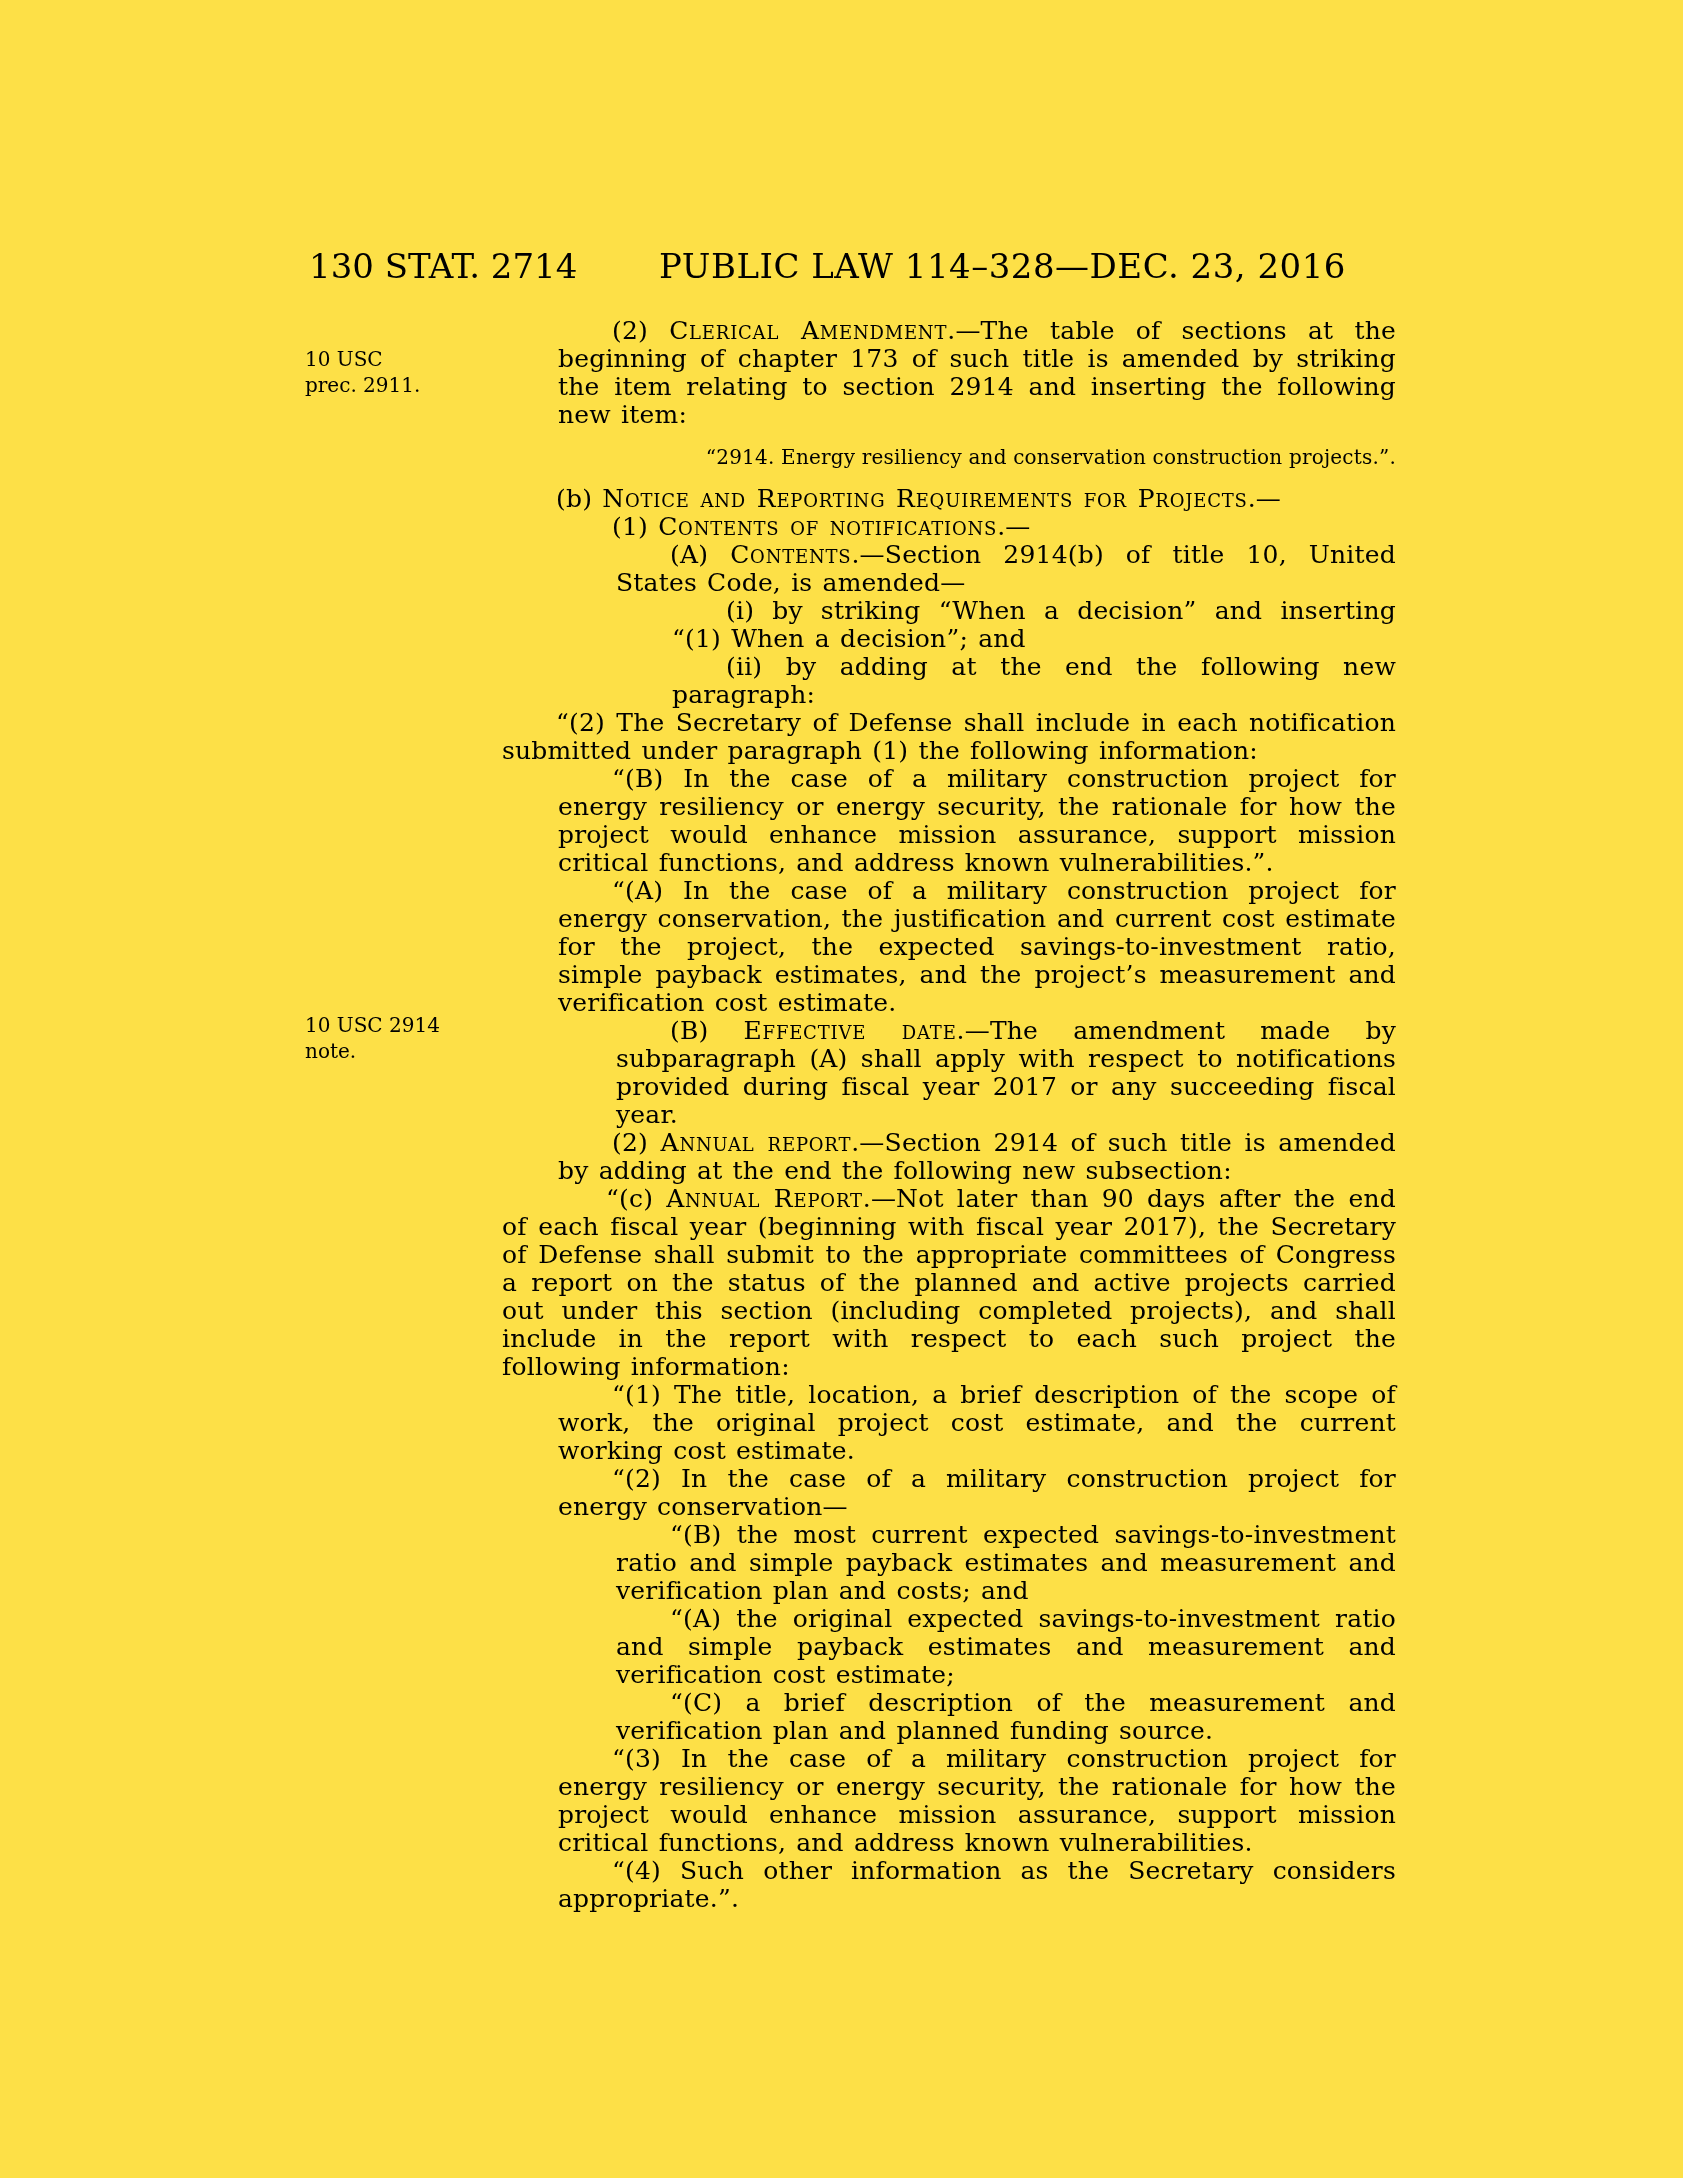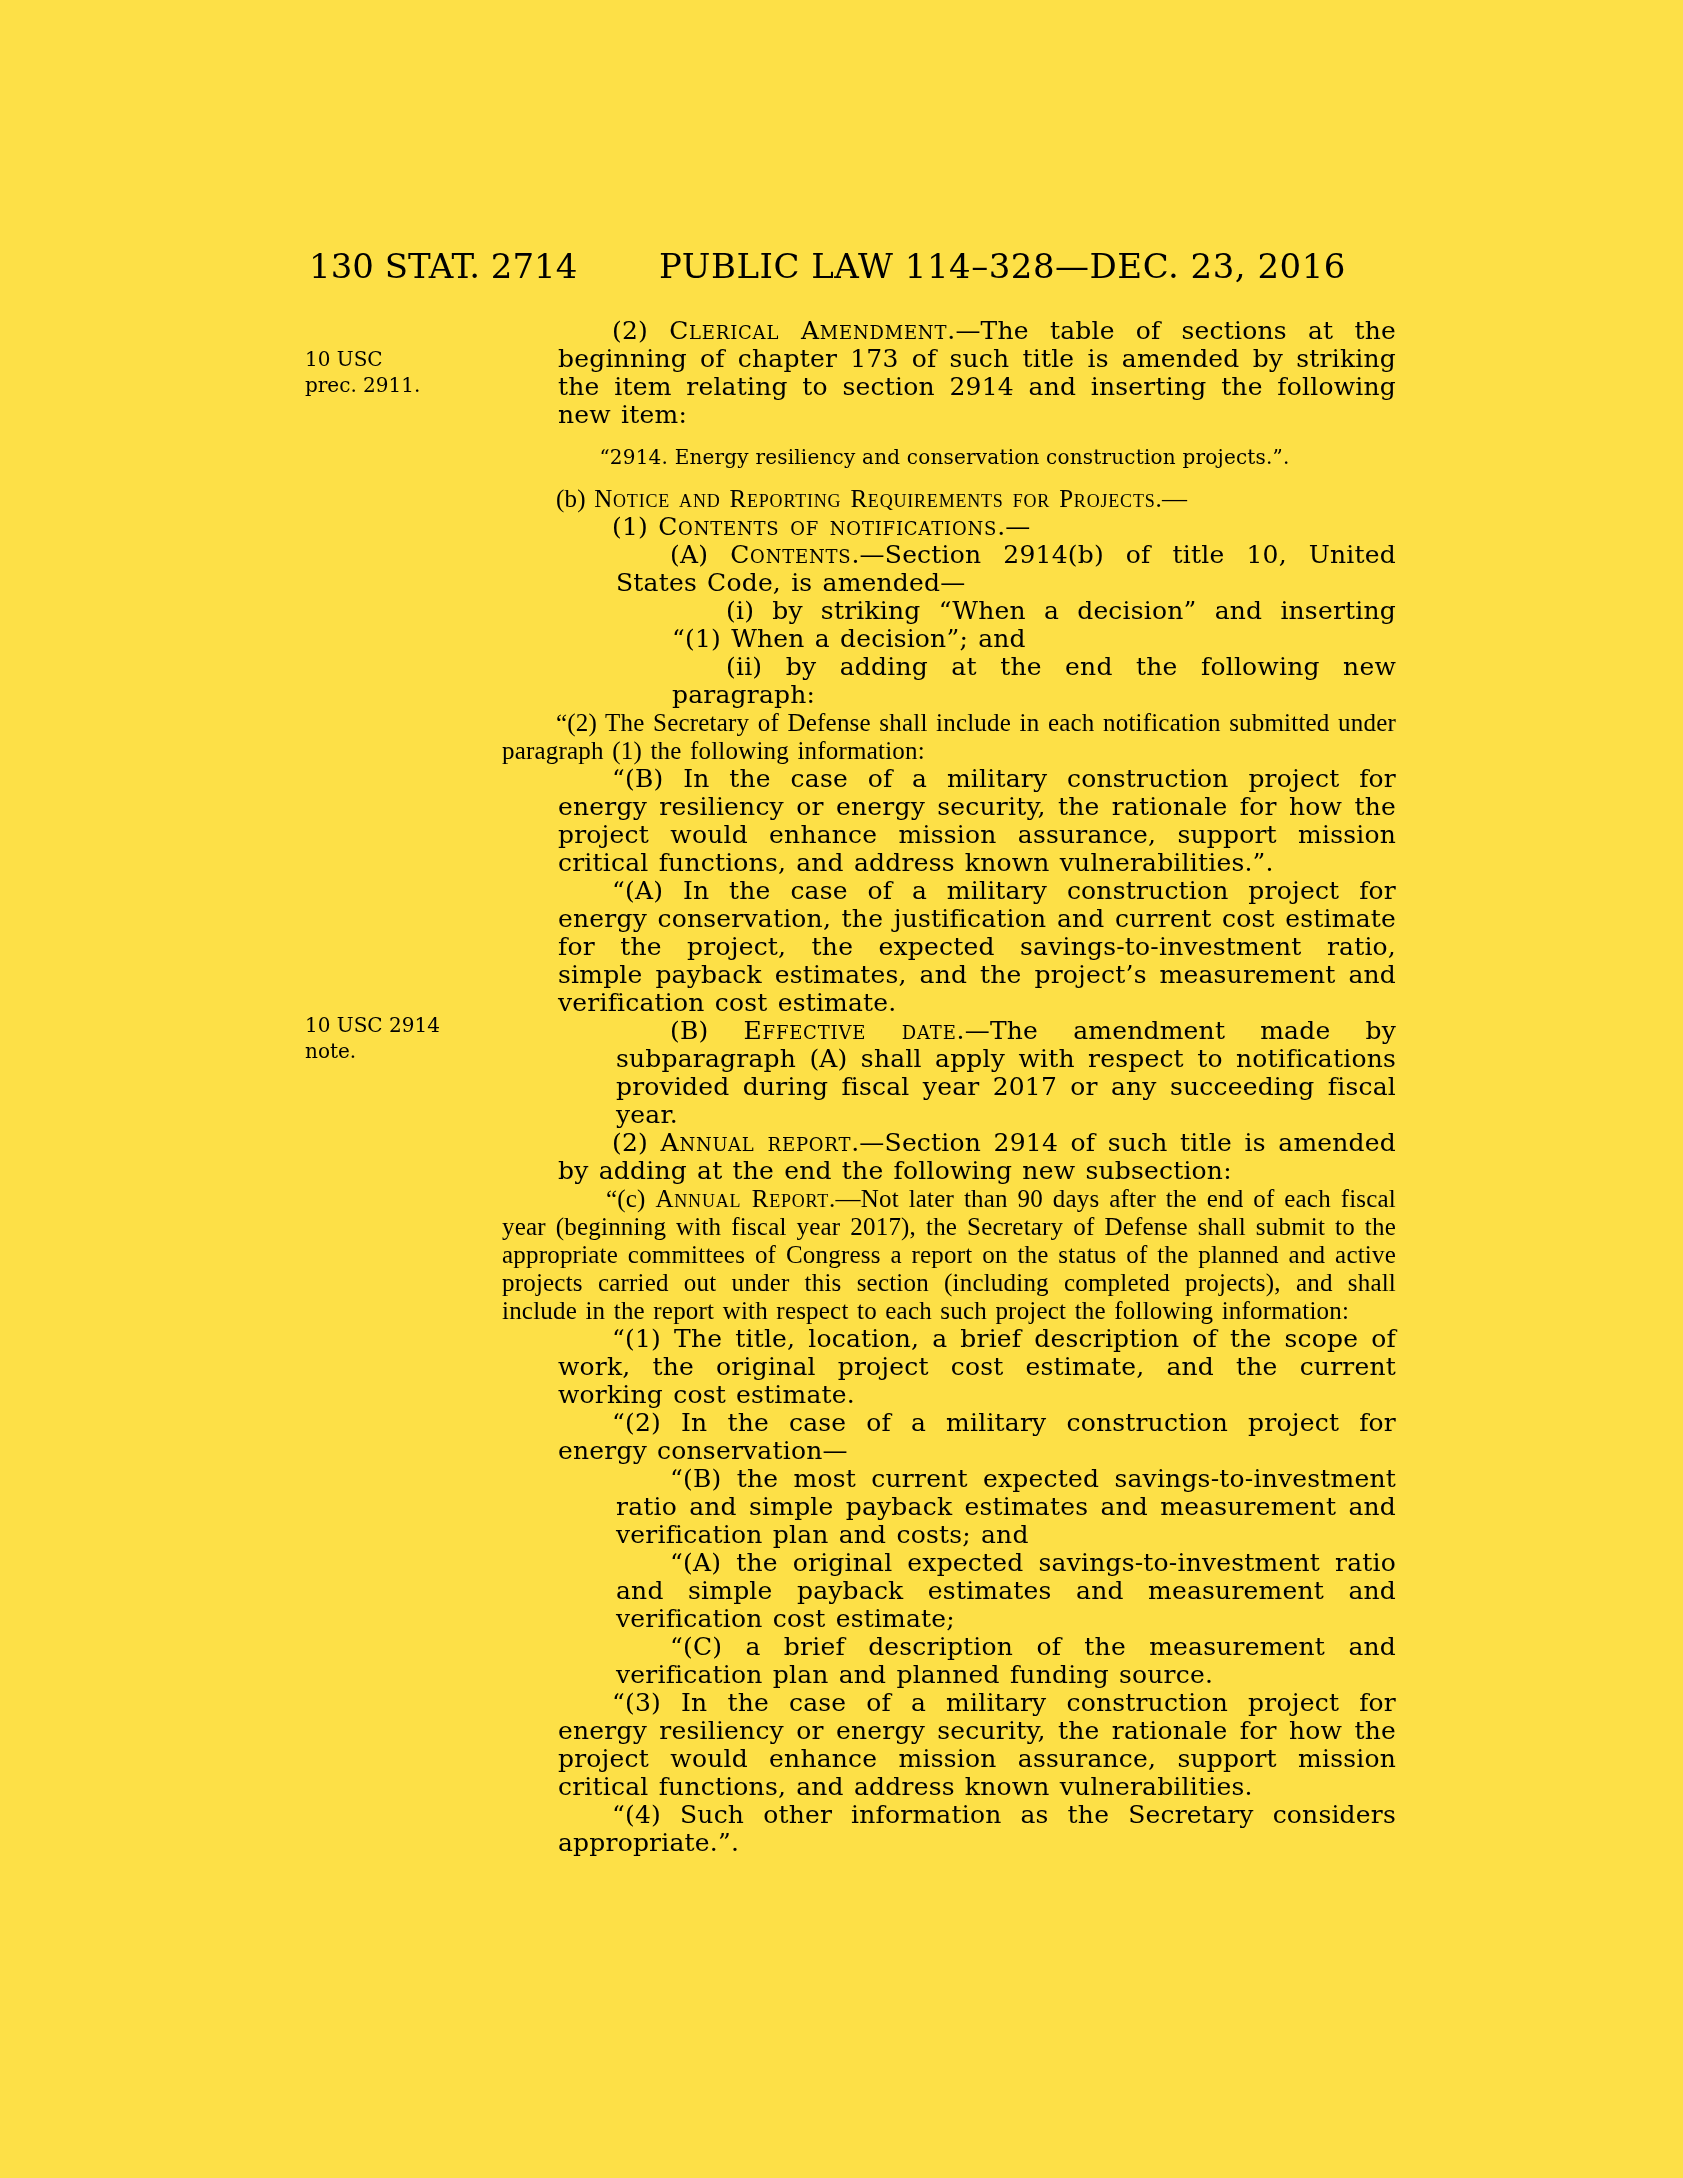--- a/index.html
+++ b/index.html
@@ -56,31 +56,31 @@
     font-size: 25px;
     line-height: 28px;
     text-align: justify;
     letter-spacing: 0.2px;
     word-spacing: 2px;
   }
   .body-col p {
     margin: 0;
     padding: 0;
   }
-  p.l0 { margin-left: 0;     text-indent: 54px; font-family: Liberation Serif, serif; }
+  p.l0 { margin-left: 0;     text-indent: 54px; }
   p.l1 { margin-left: 56px;  text-indent: 54px; }
   p.l2 { margin-left: 114px; text-indent: 54px; }
   p.l3 { margin-left: 170px; text-indent: 54px; }
   p.ind2 { text-indent: 104px; }
   p.toc {
     margin: 16px 0 16px -9px;
     text-indent: 0;
     font-size: 20px;
     line-height: 24px;
-    text-align: center;
+    text-align: right;
     word-spacing: 0;
   }
   .sc {
     font-variant: small-caps;
     letter-spacing: 0.8px;
   }
 </style>
 </head>
 <body>
 

